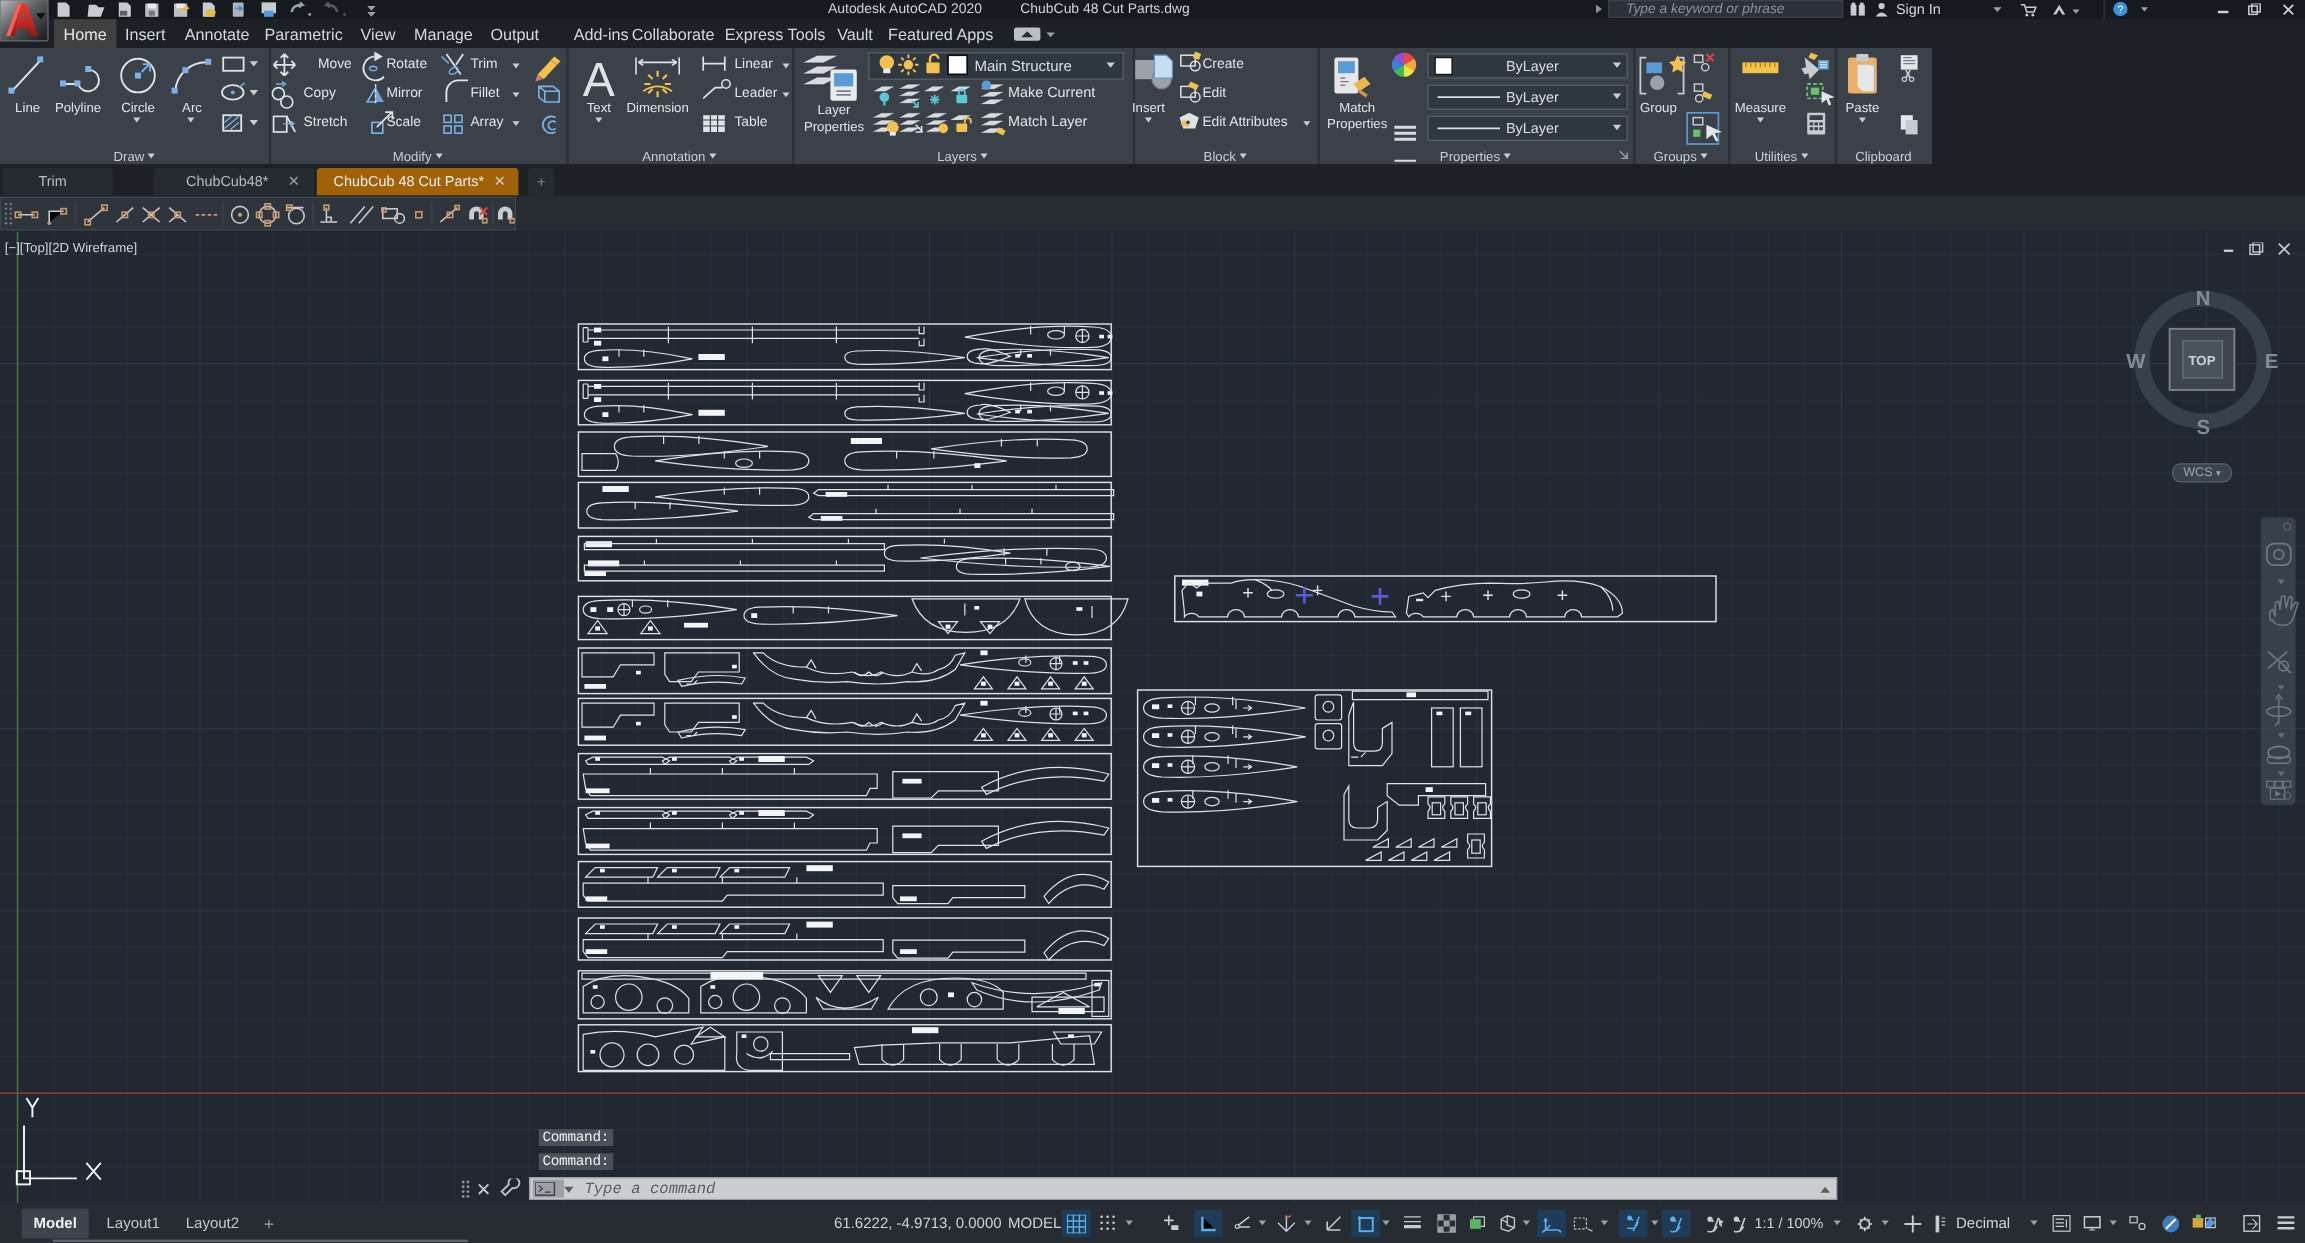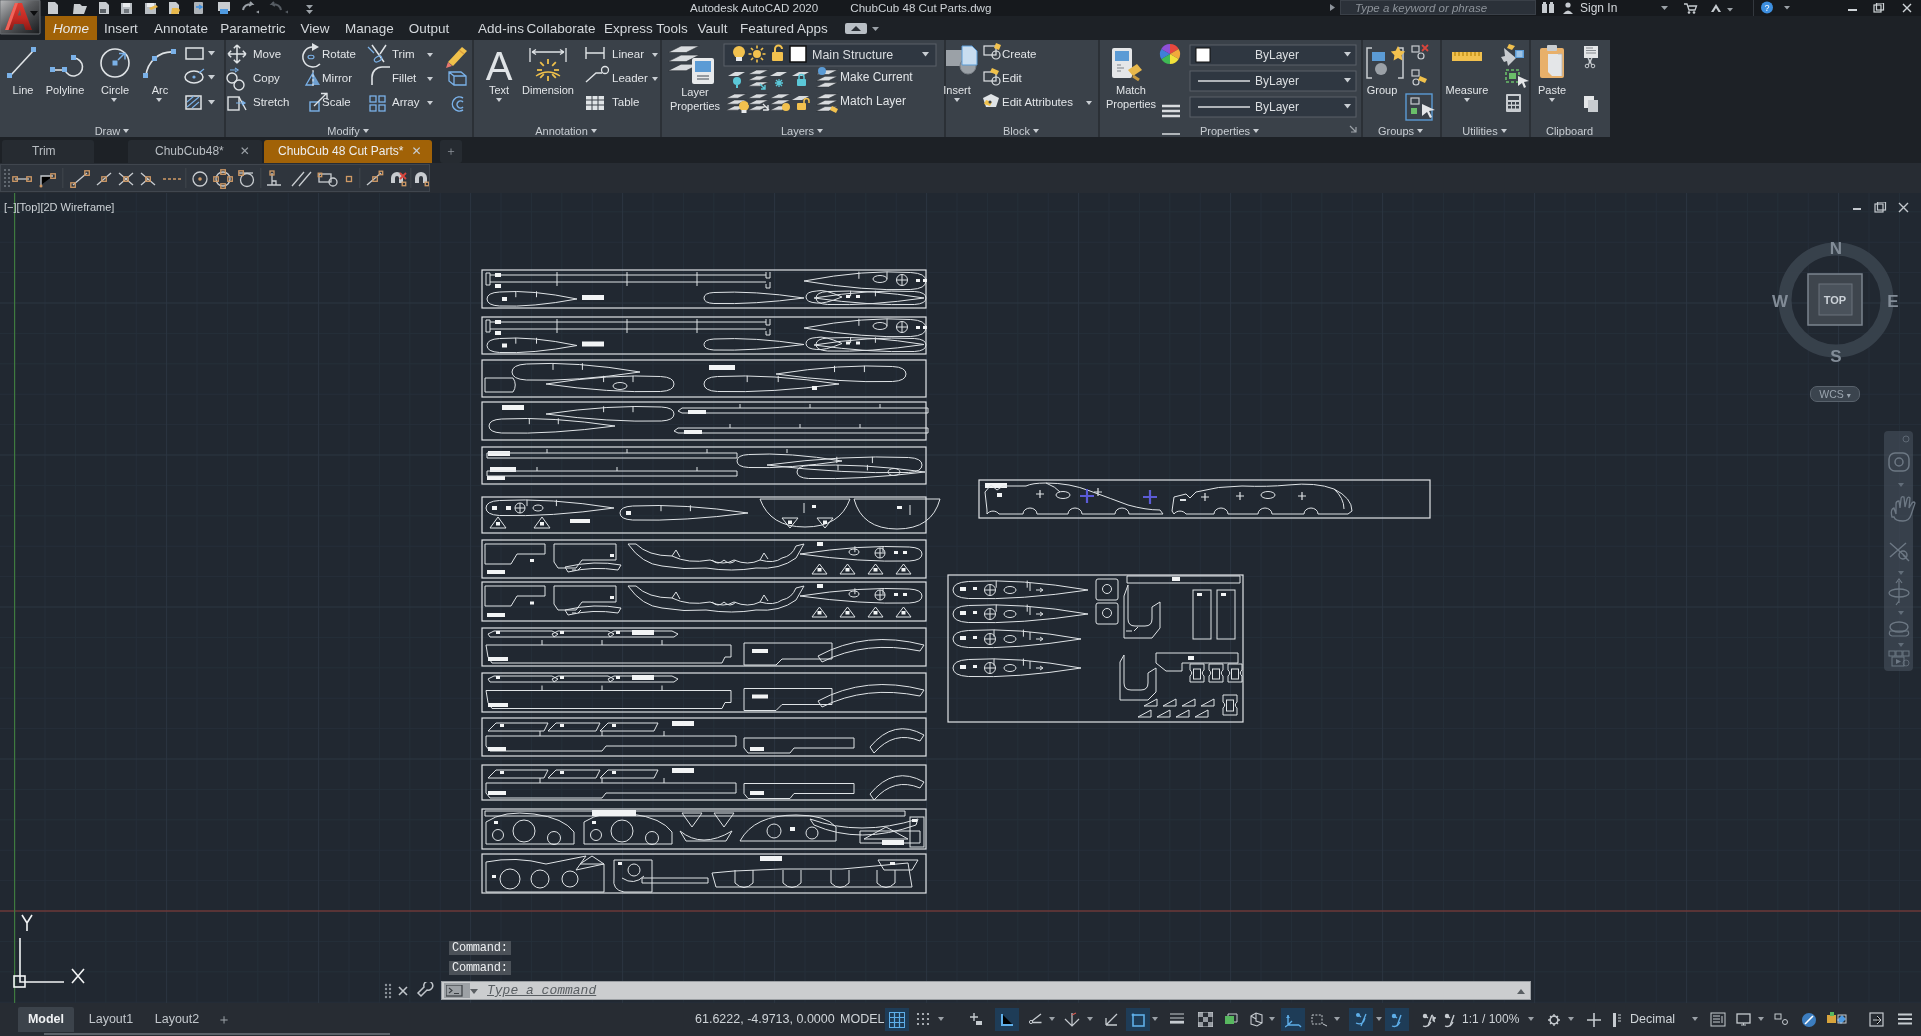--- a/index.html
+++ b/index.html
@@ -1,32 +1,32 @@
 <!DOCTYPE html>
 <html><head><meta charset="utf-8"><style>
 *{margin:0;padding:0;box-sizing:border-box;}
 html,body{width:1921px;height:1036px;overflow:hidden;background:#1d2126;font-family:"Liberation Sans",sans-serif;}
 .abs{position:absolute;}
 #titlebar{position:absolute;left:0;top:0;width:1921px;height:16px;background:#16191d;}
 #tabrow{position:absolute;left:0;top:16px;width:1921px;height:24px;background:#1d2126;}
 .rtab{position:absolute;top:0;height:24px;line-height:25px;color:#d4d8dc;font-size:13.5px;text-align:center;white-space:nowrap;}
-.rtab.active{background:#a16207;color:#e8eaec;font-style:italic;}
+.rtab.active{background:#404040;color:#e8eaec;}
 #ribbon{position:absolute;left:0;top:40px;width:1610px;height:97px;background:#3a4149;}
 .panelsep{position:absolute;top:0;width:2px;height:97px;background:#2b3036;}
 .plabel{position:absolute;top:85px;height:12px;line-height:12px;font-size:11px;color:#c9ced3;text-align:center;white-space:nowrap;}
 .bigcap{position:absolute;font-size:11px;color:#e2e5e8;text-align:center;white-space:nowrap;}
 .btxt{position:absolute;font-size:11.5px;color:#e2e5e8;white-space:nowrap;line-height:13px;}
 .caret{position:absolute;width:0;height:0;border-left:3.5px solid transparent;border-right:3.5px solid transparent;border-top:4px solid #c9ced3;}
 #filetabs{position:absolute;left:0;top:137px;width:1921px;height:26px;background:#1d2126;}
 .ftab{position:absolute;top:3px;height:23px;line-height:23px;font-size:12px;color:#b8bdc2;background:#262b31;text-align:left;border-radius:3px 3px 0 0;}
 #osnapstrip{position:absolute;left:0;top:163px;width:1921px;height:30px;background:#272c33;}
 #osnapbar{position:absolute;left:0px;top:1px;width:430px;height:28px;background:#2f353d;border:1px solid #40464e;}
 #canvas{position:absolute;left:0;top:193px;width:1921px;height:810px;background:#212831;}
 #statusbar{position:absolute;left:0;top:1003px;width:1921px;height:33px;background:#272c33;}
-.mono{font-family:"Liberation Mono",monospace;text-decoration:underline;}
+.mono{font-family:"Liberation Mono",monospace;}
 .chip{position:absolute;background:#4b5158;color:#eef0f2;font-family:"Liberation Mono",monospace;font-size:12px;line-height:14px;padding:0 3px;white-space:pre;letter-spacing:-0.25px;}
 </style></head><body>
 <div id="titlebar">
 <svg class="abs" style="left:44px;top:1px" width="290" height="14" viewBox="0 0 290 14">
       <path d="M4,1 h7 l3,3 v9 h-10 z" fill="#c8ccd0"></path>
       <path d="M30,3 h6 l2,2 h5 l-3,8 h-11 z" fill="#c8ccd0"></path>
       <path d="M55,1 h7 l3,3 v9 h-10 z" fill="#c8ccd0"></path>
       <rect x="56" y="8" width="6" height="4" fill="#5b6167"></rect>
       <rect x="77" y="2" width="11" height="11" fill="#b9bec3"></rect>
       <rect x="79" y="2" width="7" height="4" fill="#e8eaec"></rect>
@@ -351,21 +351,21 @@
       <circle cx="1593" cy="26" r="1.8" fill="none" stroke="#c8ccd0"></circle>
       <rect x="1584" y="56" width="10" height="12" fill="#e4e6e8"></rect>
       <rect x="1588" y="60" width="10" height="12" fill="#c8ccd0"></rect>
     </svg>
     <div class="bigcap" style="left:4px;top:44px;width:38px;">Line</div>
     <div class="bigcap" style="left:40px;top:44px;width:50px;">Polyline</div>
     <div class="bigcap" style="left:93px;top:44px;width:44px;">Circle</div>
     <div class="caret" style="left:111px;top:58px;"></div>
     <div class="bigcap" style="left:138px;top:44px;width:44px;">Arc</div>
     <div class="caret" style="left:156px;top:58px;"></div>
-    <div class="btxt" style="left:253px;top:8px;">Move</div>
+    <div class="btxt" style="left:265px;top:8px;">Move</div>
     <div class="btxt" style="left:322px;top:8px;">Rotate</div>
     <div class="btxt" style="left:392px;top:8px;">Trim</div>
     <div class="caret" style="left:427px;top:13px;"></div>
     <div class="btxt" style="left:253px;top:32px;">Copy</div>
     <div class="btxt" style="left:322px;top:32px;">Mirror</div>
     <div class="btxt" style="left:392px;top:32px;">Fillet</div>
     <div class="caret" style="left:427px;top:37px;"></div>
     <div class="btxt" style="left:253px;top:56px;">Stretch</div>
     <div class="btxt" style="left:322px;top:56px;">Scale</div>
     <div class="btxt" style="left:392px;top:56px;">Array</div>

